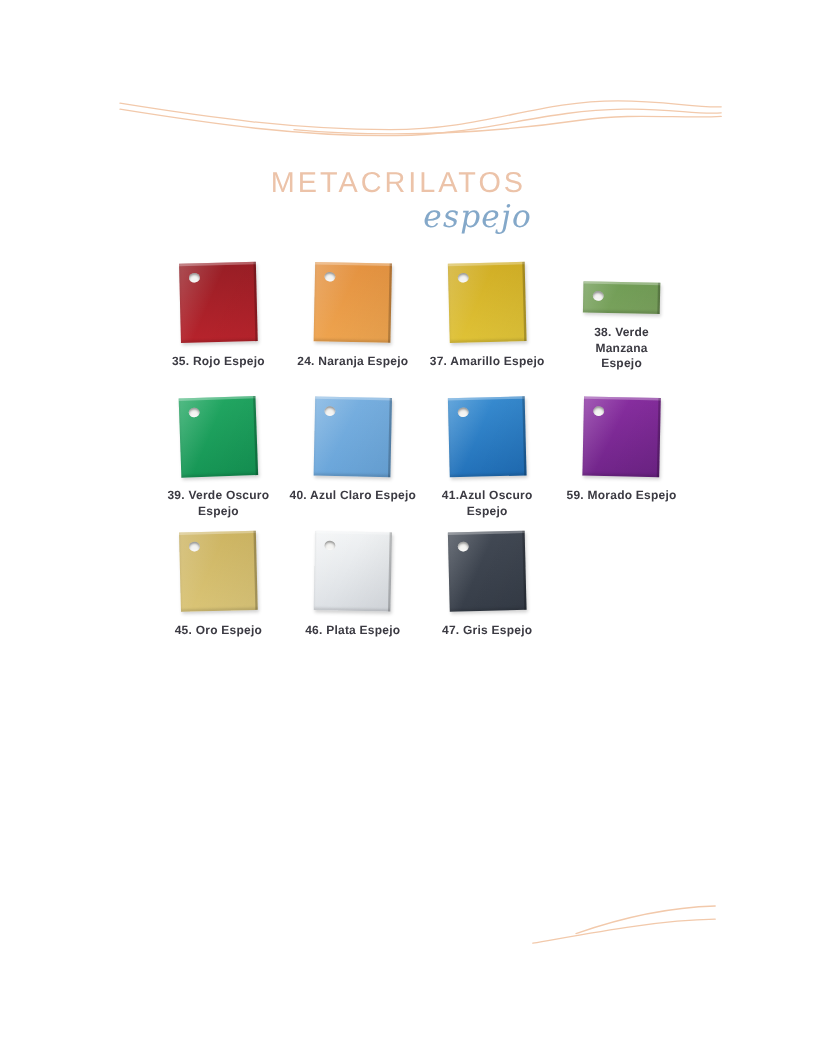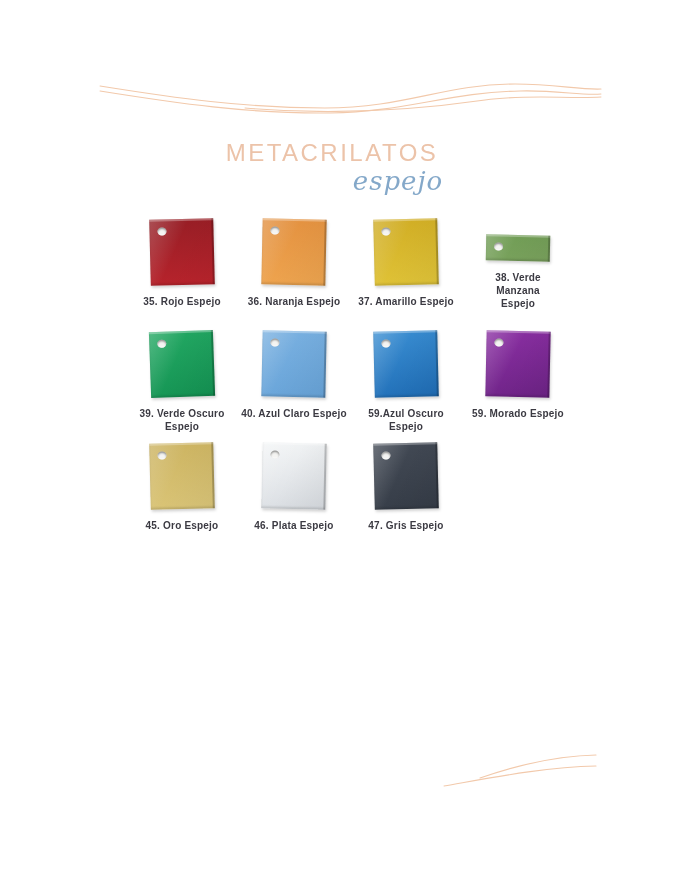--- a/index.html
+++ b/index.html
@@ -93,21 +93,21 @@
     <div class="chip" style="--c1: #931d24; --c2: #bd242d;">
       <span class="hole"></span>
     </div>
     <figcaption class="lbl">35. Rojo Espejo</figcaption>
   </figure>
 
   <figure class="card" style="margin:0">
     <div class="chip" style="--c1: #e28f3e; --c2: #f0a751;">
       <span class="hole"></span>
     </div>
-    <figcaption class="lbl">36. Naranja Espejo</figcaption>
+    <figcaption class="lbl">24. Naranja Espejo</figcaption>
   </figure>
 
   <figure class="card" style="margin:0">
     <div class="chip" style="--c1: #cfab22; --c2: #e2c63a;">
       <span class="hole"></span>
     </div>
     <figcaption class="lbl">37. Amarillo Espejo</figcaption>
   </figure>
 
   <figure class="card" style="margin:16px">
@@ -128,21 +128,21 @@
     <div class="chip" style="--c1: #79b0e0; --c2: #68a4d9;">
       <span class="hole"></span>
     </div>
     <figcaption class="lbl">40. Azul Claro Espejo</figcaption>
   </figure>
 
   <figure class="card" style="margin:0">
     <div class="chip" style="--c1: #3a8ed2; --c2: #1f6db6;">
       <span class="hole"></span>
     </div>
-    <figcaption class="lbl">59.Azul Oscuro Espejo</figcaption>
+    <figcaption class="lbl">41.Azul Oscuro Espejo</figcaption>
   </figure>
 
   <figure class="card" style="margin:0">
     <div class="chip" style="--c1: #8a2fa2; --c2: #6d2386;">
       <span class="hole"></span>
     </div>
     <figcaption class="lbl">59. Morado Espejo</figcaption>
   </figure>
 
 

